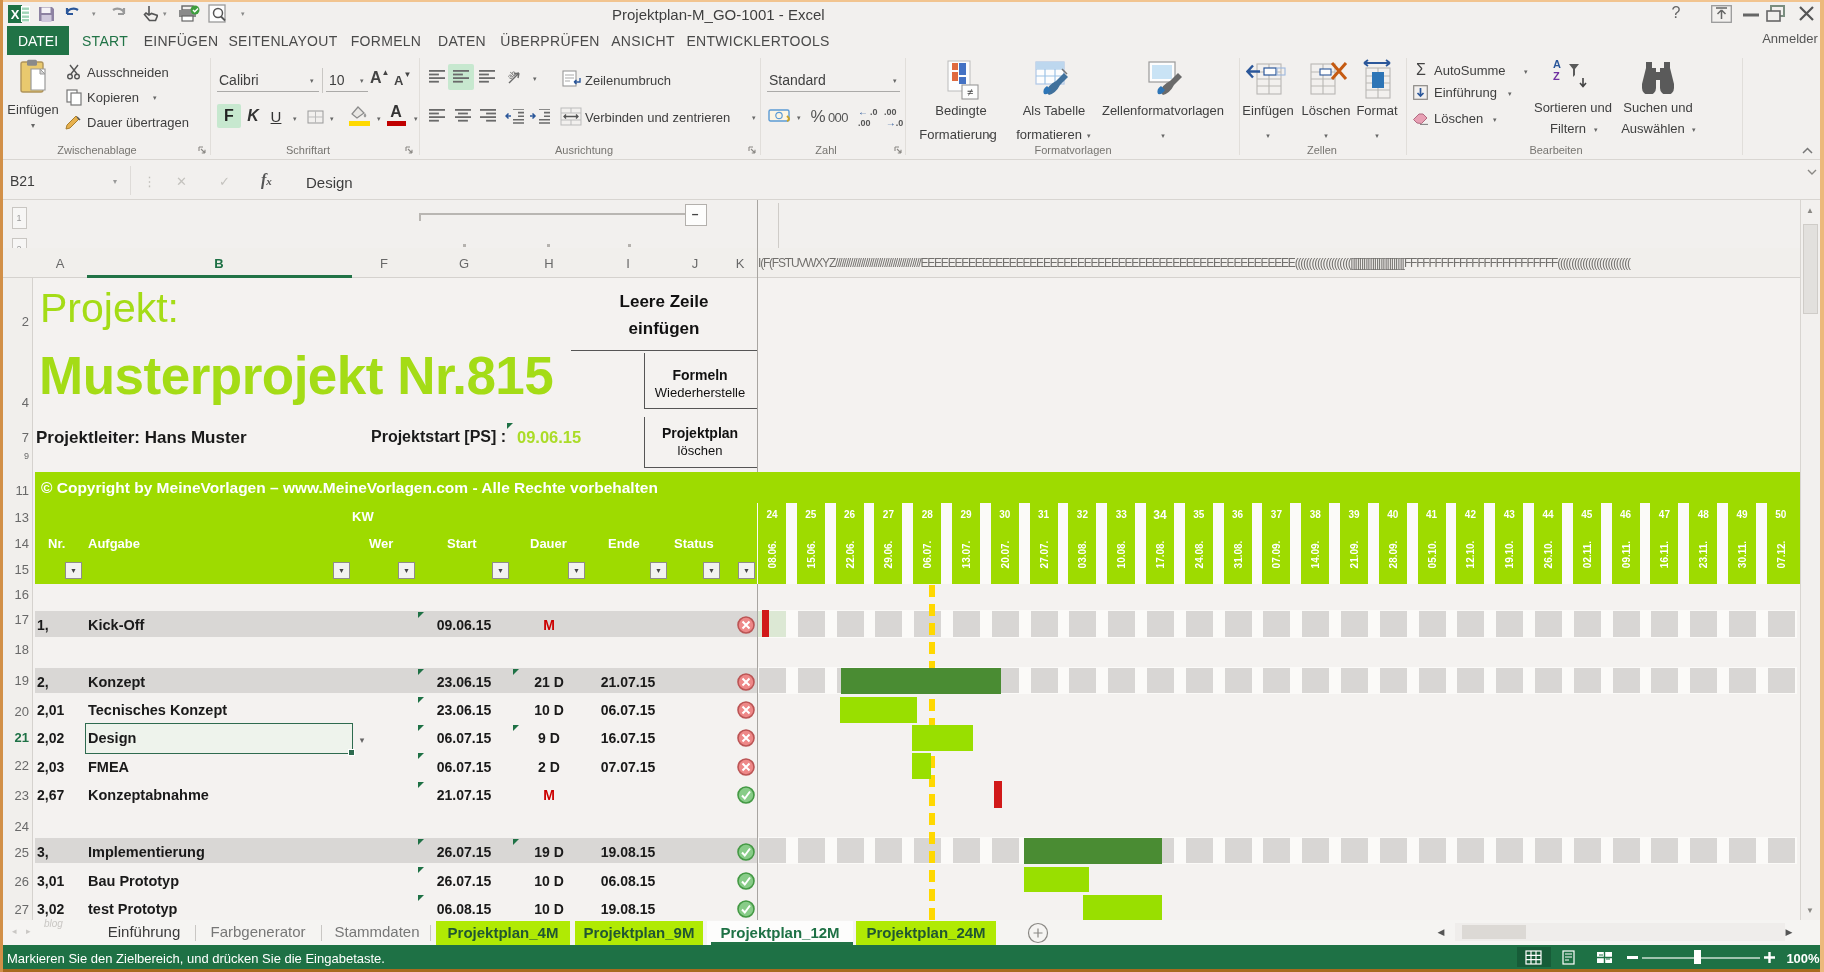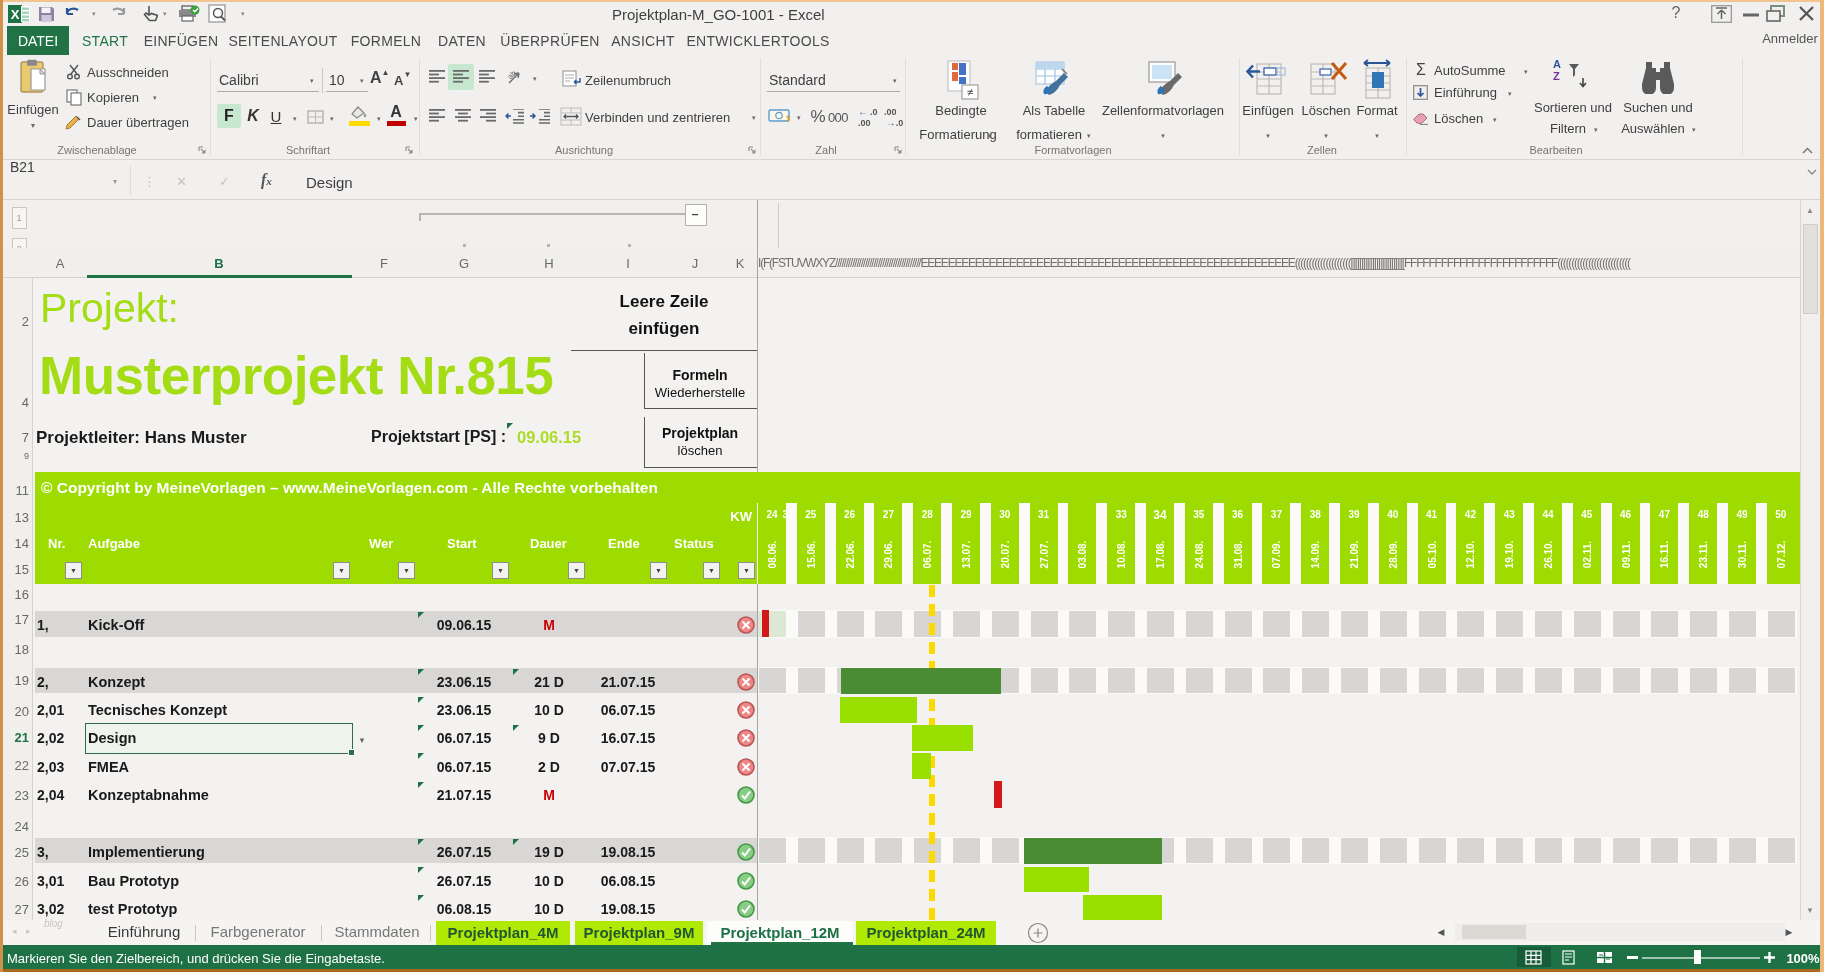--- a/index.html
+++ b/index.html
@@ -317,21 +317,21 @@
     <path d="M36 28 a7 7 0 0 1 -14 0 l0 -20 h10 l4 16 z" fill="#5a5a5a"></path>
     <rect x="17" y="12" width="6" height="8" fill="#5a5a5a"></rect>
   </svg>
 <div style="position:absolute;left:1358px;width:600px;top:97.5px;height:19px;line-height:19px;font-size:13px;color:#3f3f3f;font-weight:400;text-align:center;white-space:nowrap;">Suchen und</div>
 <div style="position:absolute;left:1353px;width:600px;top:118.5px;height:19px;line-height:19px;font-size:13px;color:#3f3f3f;font-weight:400;text-align:center;white-space:nowrap;">Auswählen</div>
 <div style="position:absolute;left:1692px;top:122.5px;height:13px;line-height:13px;font-size:7px;color:#666;font-weight:400;text-align:left;white-space:nowrap;">▾</div>
 <div style="position:absolute;left:1256px;width:600px;top:141.5px;height:17px;line-height:17px;font-size:11px;color:#767470;font-weight:400;text-align:center;white-space:nowrap;">Bearbeiten</div>
 <svg style="position:absolute;left:1801px;top:146px" width="13" height="9" viewBox="0 0 13 9">
     <path d="M2 7 L6.5 2.5 L11 7" stroke="#777" stroke-width="1.5" fill="none"></path>
   </svg>
-<div style="position:absolute;left:10px;top:157px;height:20px;line-height:20px;font-size:14px;color:#3d3d3d;font-weight:400;text-align:left;white-space:nowrap;">B21</div>
+<div style="position:absolute;left:10px;top:171.0px;height:20px;line-height:20px;font-size:14px;color:#3d3d3d;font-weight:400;text-align:left;white-space:nowrap;">B21</div>
 <div style="position:absolute;left:113px;top:175.0px;height:14px;line-height:14px;font-size:8px;color:#999;font-weight:400;text-align:left;white-space:nowrap;">▾</div>
 <div style="position:absolute;left:130px;top:166px;width:1px;height:29px;background:#dedbd8;"></div>
 <div style="position:absolute;left:143px;top:171.5px;height:19px;line-height:19px;font-size:13px;color:#c0beba;font-weight:400;text-align:left;white-space:nowrap;">⋮</div>
 <div style="position:absolute;left:176px;top:171.5px;height:19px;line-height:19px;font-size:13px;color:#c4c2be;font-weight:400;text-align:left;white-space:nowrap;">✕</div>
 <div style="position:absolute;left:219px;top:171.5px;height:19px;line-height:19px;font-size:13px;color:#c4c2be;font-weight:400;text-align:left;white-space:nowrap;">✓</div>
 <div style="position:absolute;left:261px;top:169.0px;height:22px;line-height:22px;font-size:16px;color:#555;font-weight:400;text-align:left;white-space:nowrap;"><span style="font-family:'Liberation Serif',serif;font-style:italic;font-weight:bold">f<span style="font-size:11px">x</span></span></div>
 <div style="position:absolute;left:306px;top:171.5px;height:21px;line-height:21px;font-size:15px;color:#3d3d3d;font-weight:400;text-align:left;white-space:nowrap;">Design</div>
 <div style="position:absolute;left:0px;top:199px;width:1824px;height:1px;background:#d8d5d1;"></div>
 <svg style="position:absolute;left:1806px;top:168px" width="12" height="8" viewBox="0 0 12 8">
     <path d="M2 2 L6 6 L10 2" stroke="#8a8884" stroke-width="1.4" fill="none"></path>
@@ -419,21 +419,21 @@
 <div style="position:absolute;left:952px;top:503px;width:28px;height:81px;background:#9edb00;"></div>
 <div style="position:absolute;left:666.0px;width:600px;top:507.0px;height:16px;line-height:16px;font-size:10px;color:#fff;font-weight:700;text-align:center;white-space:nowrap;">29</div>
 <div style="position:absolute;left:938px;top:548px;width:56px;height:13px;transform:rotate(-90deg);font-size:10px;font-weight:bold;color:#fff;text-align:center;line-height:13px">13.07.</div>
 <div style="position:absolute;left:991px;top:503px;width:28px;height:81px;background:#9edb00;"></div>
 <div style="position:absolute;left:704.8px;width:600px;top:507.0px;height:16px;line-height:16px;font-size:10px;color:#fff;font-weight:700;text-align:center;white-space:nowrap;">30</div>
 <div style="position:absolute;left:977px;top:548px;width:56px;height:13px;transform:rotate(-90deg);font-size:10px;font-weight:bold;color:#fff;text-align:center;line-height:13px">20.07.</div>
 <div style="position:absolute;left:1030px;top:503px;width:28px;height:81px;background:#9edb00;"></div>
 <div style="position:absolute;left:743.5999999999999px;width:600px;top:507.0px;height:16px;line-height:16px;font-size:10px;color:#fff;font-weight:700;text-align:center;white-space:nowrap;">31</div>
 <div style="position:absolute;left:1016px;top:548px;width:56px;height:13px;transform:rotate(-90deg);font-size:10px;font-weight:bold;color:#fff;text-align:center;line-height:13px">27.07.</div>
 <div style="position:absolute;left:1068px;top:503px;width:28px;height:81px;background:#9edb00;"></div>
-<div style="position:absolute;left:782.4000000000001px;width:600px;top:507.0px;height:16px;line-height:16px;font-size:10px;color:#fff;font-weight:700;text-align:left;white-space:nowrap;">32</div>
+<div style="position:absolute;left:782.4000000000001px;width:600px;top:507.0px;height:16px;line-height:16px;font-size:10px;color:#fff;font-weight:700;text-align:center;white-space:nowrap;">32</div>
 <div style="position:absolute;left:1054px;top:548px;width:56px;height:13px;transform:rotate(-90deg);font-size:10px;font-weight:bold;color:#fff;text-align:center;line-height:13px">03.08.</div>
 <div style="position:absolute;left:1107px;top:503px;width:28px;height:81px;background:#9edb00;"></div>
 <div style="position:absolute;left:821.2px;width:600px;top:507.0px;height:16px;line-height:16px;font-size:10px;color:#fff;font-weight:700;text-align:center;white-space:nowrap;">33</div>
 <div style="position:absolute;left:1093px;top:548px;width:56px;height:13px;transform:rotate(-90deg);font-size:10px;font-weight:bold;color:#fff;text-align:center;line-height:13px">10.08.</div>
 <div style="position:absolute;left:1146px;top:503px;width:28px;height:81px;background:#9edb00;"></div>
 <div style="position:absolute;left:860.0px;width:600px;top:507.0px;height:16px;line-height:16px;font-size:12px;color:#fff;font-weight:700;text-align:center;white-space:nowrap;">34</div>
 <div style="position:absolute;left:1132px;top:548px;width:56px;height:13px;transform:rotate(-90deg);font-size:10px;font-weight:bold;color:#fff;text-align:center;line-height:13px">17.08.</div>
 <div style="position:absolute;left:1185px;top:503px;width:28px;height:81px;background:#9edb00;"></div>
 <div style="position:absolute;left:898.8px;width:600px;top:507.0px;height:16px;line-height:16px;font-size:10px;color:#fff;font-weight:700;text-align:center;white-space:nowrap;">35</div>
 <div style="position:absolute;left:1171px;top:548px;width:56px;height:13px;transform:rotate(-90deg);font-size:10px;font-weight:bold;color:#fff;text-align:center;line-height:13px">24.08.</div>
@@ -476,21 +476,21 @@
 <div style="position:absolute;left:1689px;top:503px;width:28px;height:81px;background:#9edb00;"></div>
 <div style="position:absolute;left:1403.1999999999998px;width:600px;top:507.0px;height:16px;line-height:16px;font-size:10px;color:#fff;font-weight:700;text-align:center;white-space:nowrap;">48</div>
 <div style="position:absolute;left:1675px;top:548px;width:56px;height:13px;transform:rotate(-90deg);font-size:10px;font-weight:bold;color:#fff;text-align:center;line-height:13px">23.11.</div>
 <div style="position:absolute;left:1728px;top:503px;width:28px;height:81px;background:#9edb00;"></div>
 <div style="position:absolute;left:1442.0px;width:600px;top:507.0px;height:16px;line-height:16px;font-size:10px;color:#fff;font-weight:700;text-align:center;white-space:nowrap;">49</div>
 <div style="position:absolute;left:1714px;top:548px;width:56px;height:13px;transform:rotate(-90deg);font-size:10px;font-weight:bold;color:#fff;text-align:center;line-height:13px">30.11.</div>
 <div style="position:absolute;left:1767px;top:503px;width:28px;height:81px;background:#9edb00;"></div>
 <div style="position:absolute;left:1480.8px;width:600px;top:507.0px;height:16px;line-height:16px;font-size:10px;color:#fff;font-weight:700;text-align:center;white-space:nowrap;">50</div>
 <div style="position:absolute;left:1753px;top:548px;width:56px;height:13px;transform:rotate(-90deg);font-size:10px;font-weight:bold;color:#fff;text-align:center;line-height:13px">07.12.</div>
 <div style="position:absolute;left:41px;top:477.2px;height:21.5px;line-height:21.5px;font-size:15.5px;color:#fff;font-weight:700;text-align:left;white-space:nowrap;">© Copyright by MeineVorlagen – www.MeineVorlagen.com - Alle Rechte vorbehalten</div>
-<div style="position:absolute;left:352px;width:400px;top:506.5px;height:19px;line-height:19px;font-size:13px;color:#fff;font-weight:700;text-align:right;white-space:nowrap;">KW</div>
+<div style="position:absolute;left:352px;width:400px;top:506.5px;height:19px;line-height:19px;font-size:13px;color:#fff;font-weight:700;white-space:nowrap;">KW</div>
 <div style="position:absolute;left:48px;top:533.5px;height:19px;line-height:19px;font-size:13px;color:#fff;font-weight:700;text-align:left;white-space:nowrap;">Nr.</div>
 <div style="position:absolute;left:88px;top:533.5px;height:19px;line-height:19px;font-size:13px;color:#fff;font-weight:700;text-align:left;white-space:nowrap;">Aufgabe</div>
 <div style="position:absolute;left:369px;top:533.5px;height:19px;line-height:19px;font-size:13px;color:#fff;font-weight:700;text-align:left;white-space:nowrap;">Wer</div>
 <div style="position:absolute;left:447px;top:533.5px;height:19px;line-height:19px;font-size:13px;color:#fff;font-weight:700;text-align:left;white-space:nowrap;">Start</div>
 <div style="position:absolute;left:530px;top:533.5px;height:19px;line-height:19px;font-size:13px;color:#fff;font-weight:700;text-align:left;white-space:nowrap;">Dauer</div>
 <div style="position:absolute;left:608px;top:533.5px;height:19px;line-height:19px;font-size:13px;color:#fff;font-weight:700;text-align:left;white-space:nowrap;">Ende</div>
 <div style="position:absolute;left:674px;top:533.5px;height:19px;line-height:19px;font-size:13px;color:#fff;font-weight:700;text-align:left;white-space:nowrap;">Status</div>
 <div style="position:absolute;left:65px;top:562px;width:17px;height:17px;background:#f2f2f0;border:1px solid #8f8d8a;"></div>
 <div style="position:absolute;left:65px;top:562px;width:17px;height:17px;font-size:7px;color:#444;text-align:center;line-height:17px">▼</div>
 <div style="position:absolute;left:333px;top:562px;width:17px;height:17px;background:#f2f2f0;border:1px solid #8f8d8a;"></div>
@@ -643,21 +643,21 @@
   </svg>
 <div style="position:absolute;left:37px;top:757.0px;height:20px;line-height:20px;font-size:14px;color:#1a1a1a;font-weight:700;text-align:left;white-space:nowrap;">2,03</div>
 <div style="position:absolute;left:88px;top:756.8px;height:20.5px;line-height:20.5px;font-size:14.5px;color:#1a1a1a;font-weight:700;text-align:left;white-space:nowrap;">FMEA</div>
 <div style="position:absolute;left:164px;width:600px;top:757.0px;height:20px;line-height:20px;font-size:14px;color:#1a1a1a;font-weight:700;text-align:center;white-space:nowrap;">06.07.15</div>
 <div style="position:absolute;left:249px;width:600px;top:757.0px;height:20px;line-height:20px;font-size:14px;color:#1a1a1a;font-weight:700;text-align:center;white-space:nowrap;">2 D</div>
 <div style="position:absolute;left:328px;width:600px;top:757.0px;height:20px;line-height:20px;font-size:14px;color:#1a1a1a;font-weight:700;text-align:center;white-space:nowrap;">07.07.15</div>
 <svg style="position:absolute;left:737px;top:758px" width="18" height="18" viewBox="0 0 18 18">
     <circle cx="9" cy="9" r="8" fill="#e88" stroke="#b55" stroke-width="1.6"></circle>
     <path d="M5.5 5.5 L12.5 12.5 M12.5 5.5 L5.5 12.5" stroke="#fff" stroke-width="2"></path>
   </svg>
-<div style="position:absolute;left:37px;top:785.0px;height:20px;line-height:20px;font-size:14px;color:#1a1a1a;font-weight:700;text-align:left;white-space:nowrap;">2,04</div>
+<div style="position:absolute;left:37px;top:785.0px;height:20px;line-height:20px;font-size:14px;color:#1a1a1a;font-weight:700;text-align:left;white-space:nowrap;">2,67</div>
 <div style="position:absolute;left:88px;top:784.8px;height:20.5px;line-height:20.5px;font-size:14.5px;color:#1a1a1a;font-weight:700;text-align:left;white-space:nowrap;">Konzeptabnahme</div>
 <div style="position:absolute;left:164px;width:600px;top:785.0px;height:20px;line-height:20px;font-size:14px;color:#1a1a1a;font-weight:700;text-align:center;white-space:nowrap;">21.07.15</div>
 <div style="position:absolute;left:249px;width:600px;top:785.0px;height:20px;line-height:20px;font-size:14px;color:#cc0000;font-weight:700;text-align:center;white-space:nowrap;">M</div>
 <svg style="position:absolute;left:737px;top:786px" width="18" height="18" viewBox="0 0 18 18">
     <circle cx="9" cy="9" r="8" fill="#8c8" stroke="#494" stroke-width="1.6"></circle>
     <path d="M5 9.5 l2.8 3 L13 5.5" stroke="#fff" stroke-width="2" fill="none"></path>
   </svg>
 <div style="position:absolute;left:37px;top:842.0px;height:20px;line-height:20px;font-size:14px;color:#1a1a1a;font-weight:700;text-align:left;white-space:nowrap;">3,</div>
 <div style="position:absolute;left:88px;top:841.8px;height:20.5px;line-height:20.5px;font-size:14.5px;color:#1a1a1a;font-weight:700;text-align:left;white-space:nowrap;">Implementierung</div>
 <div style="position:absolute;left:164px;width:600px;top:842.0px;height:20px;line-height:20px;font-size:14px;color:#1a1a1a;font-weight:700;text-align:center;white-space:nowrap;">26.07.15</div>

